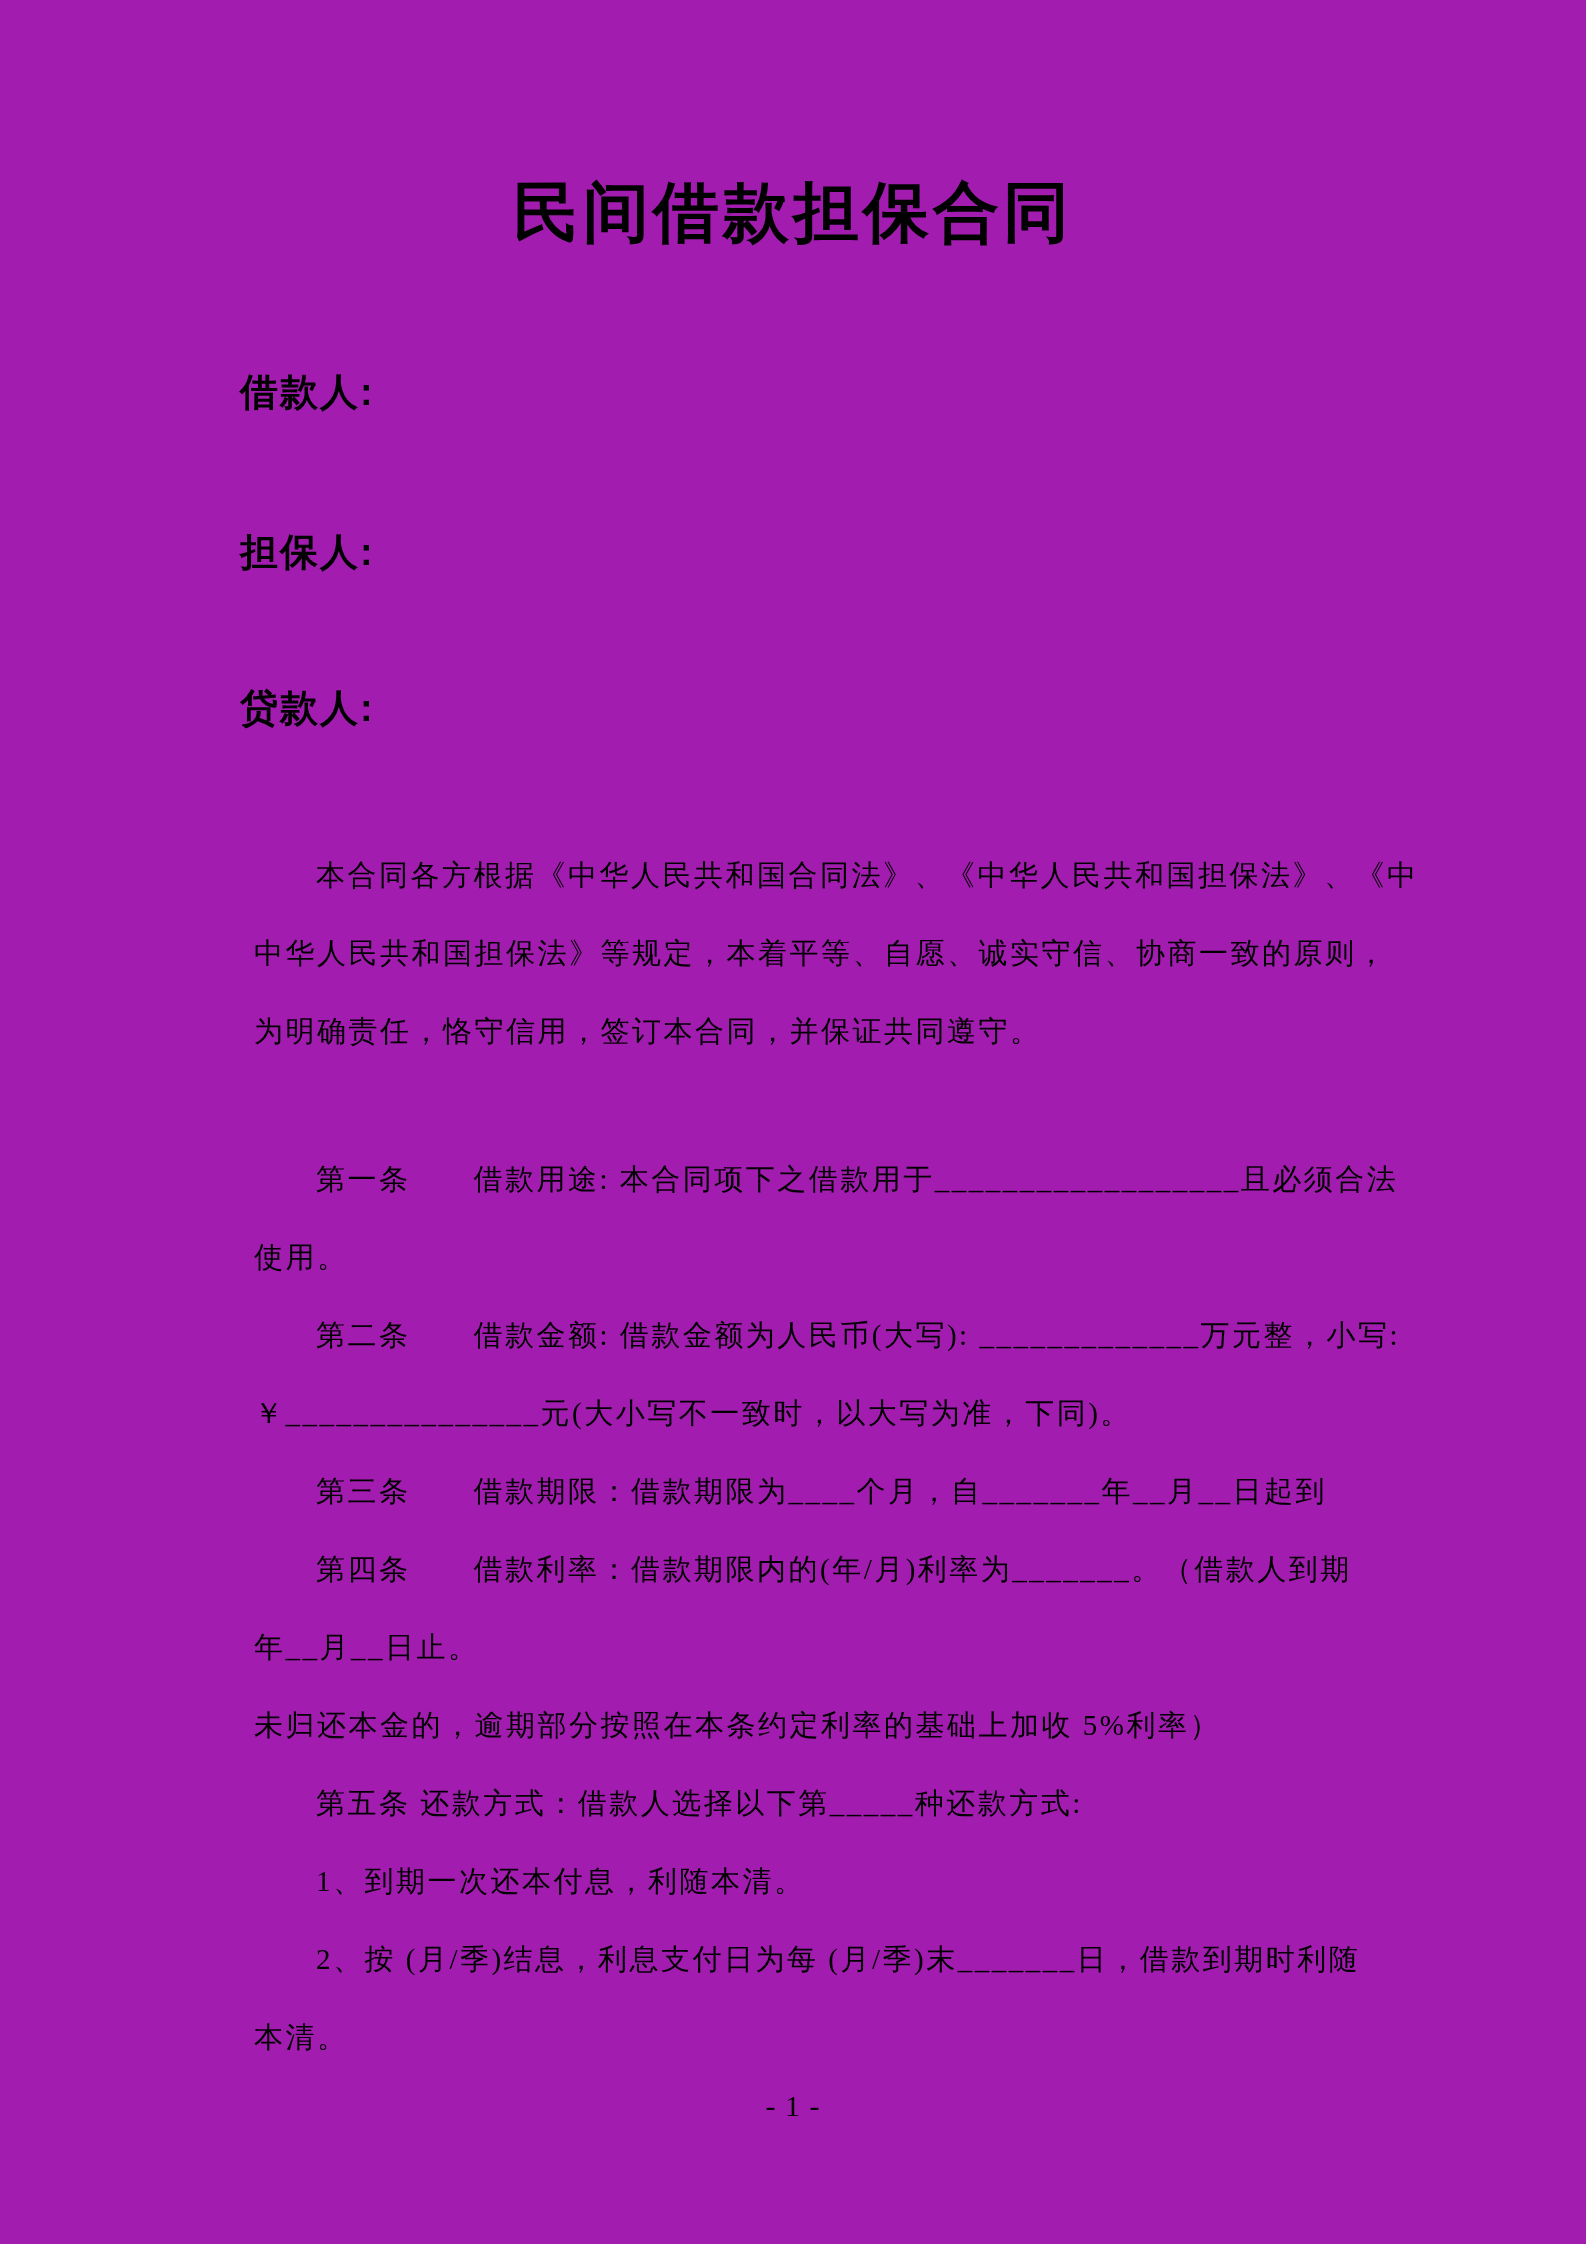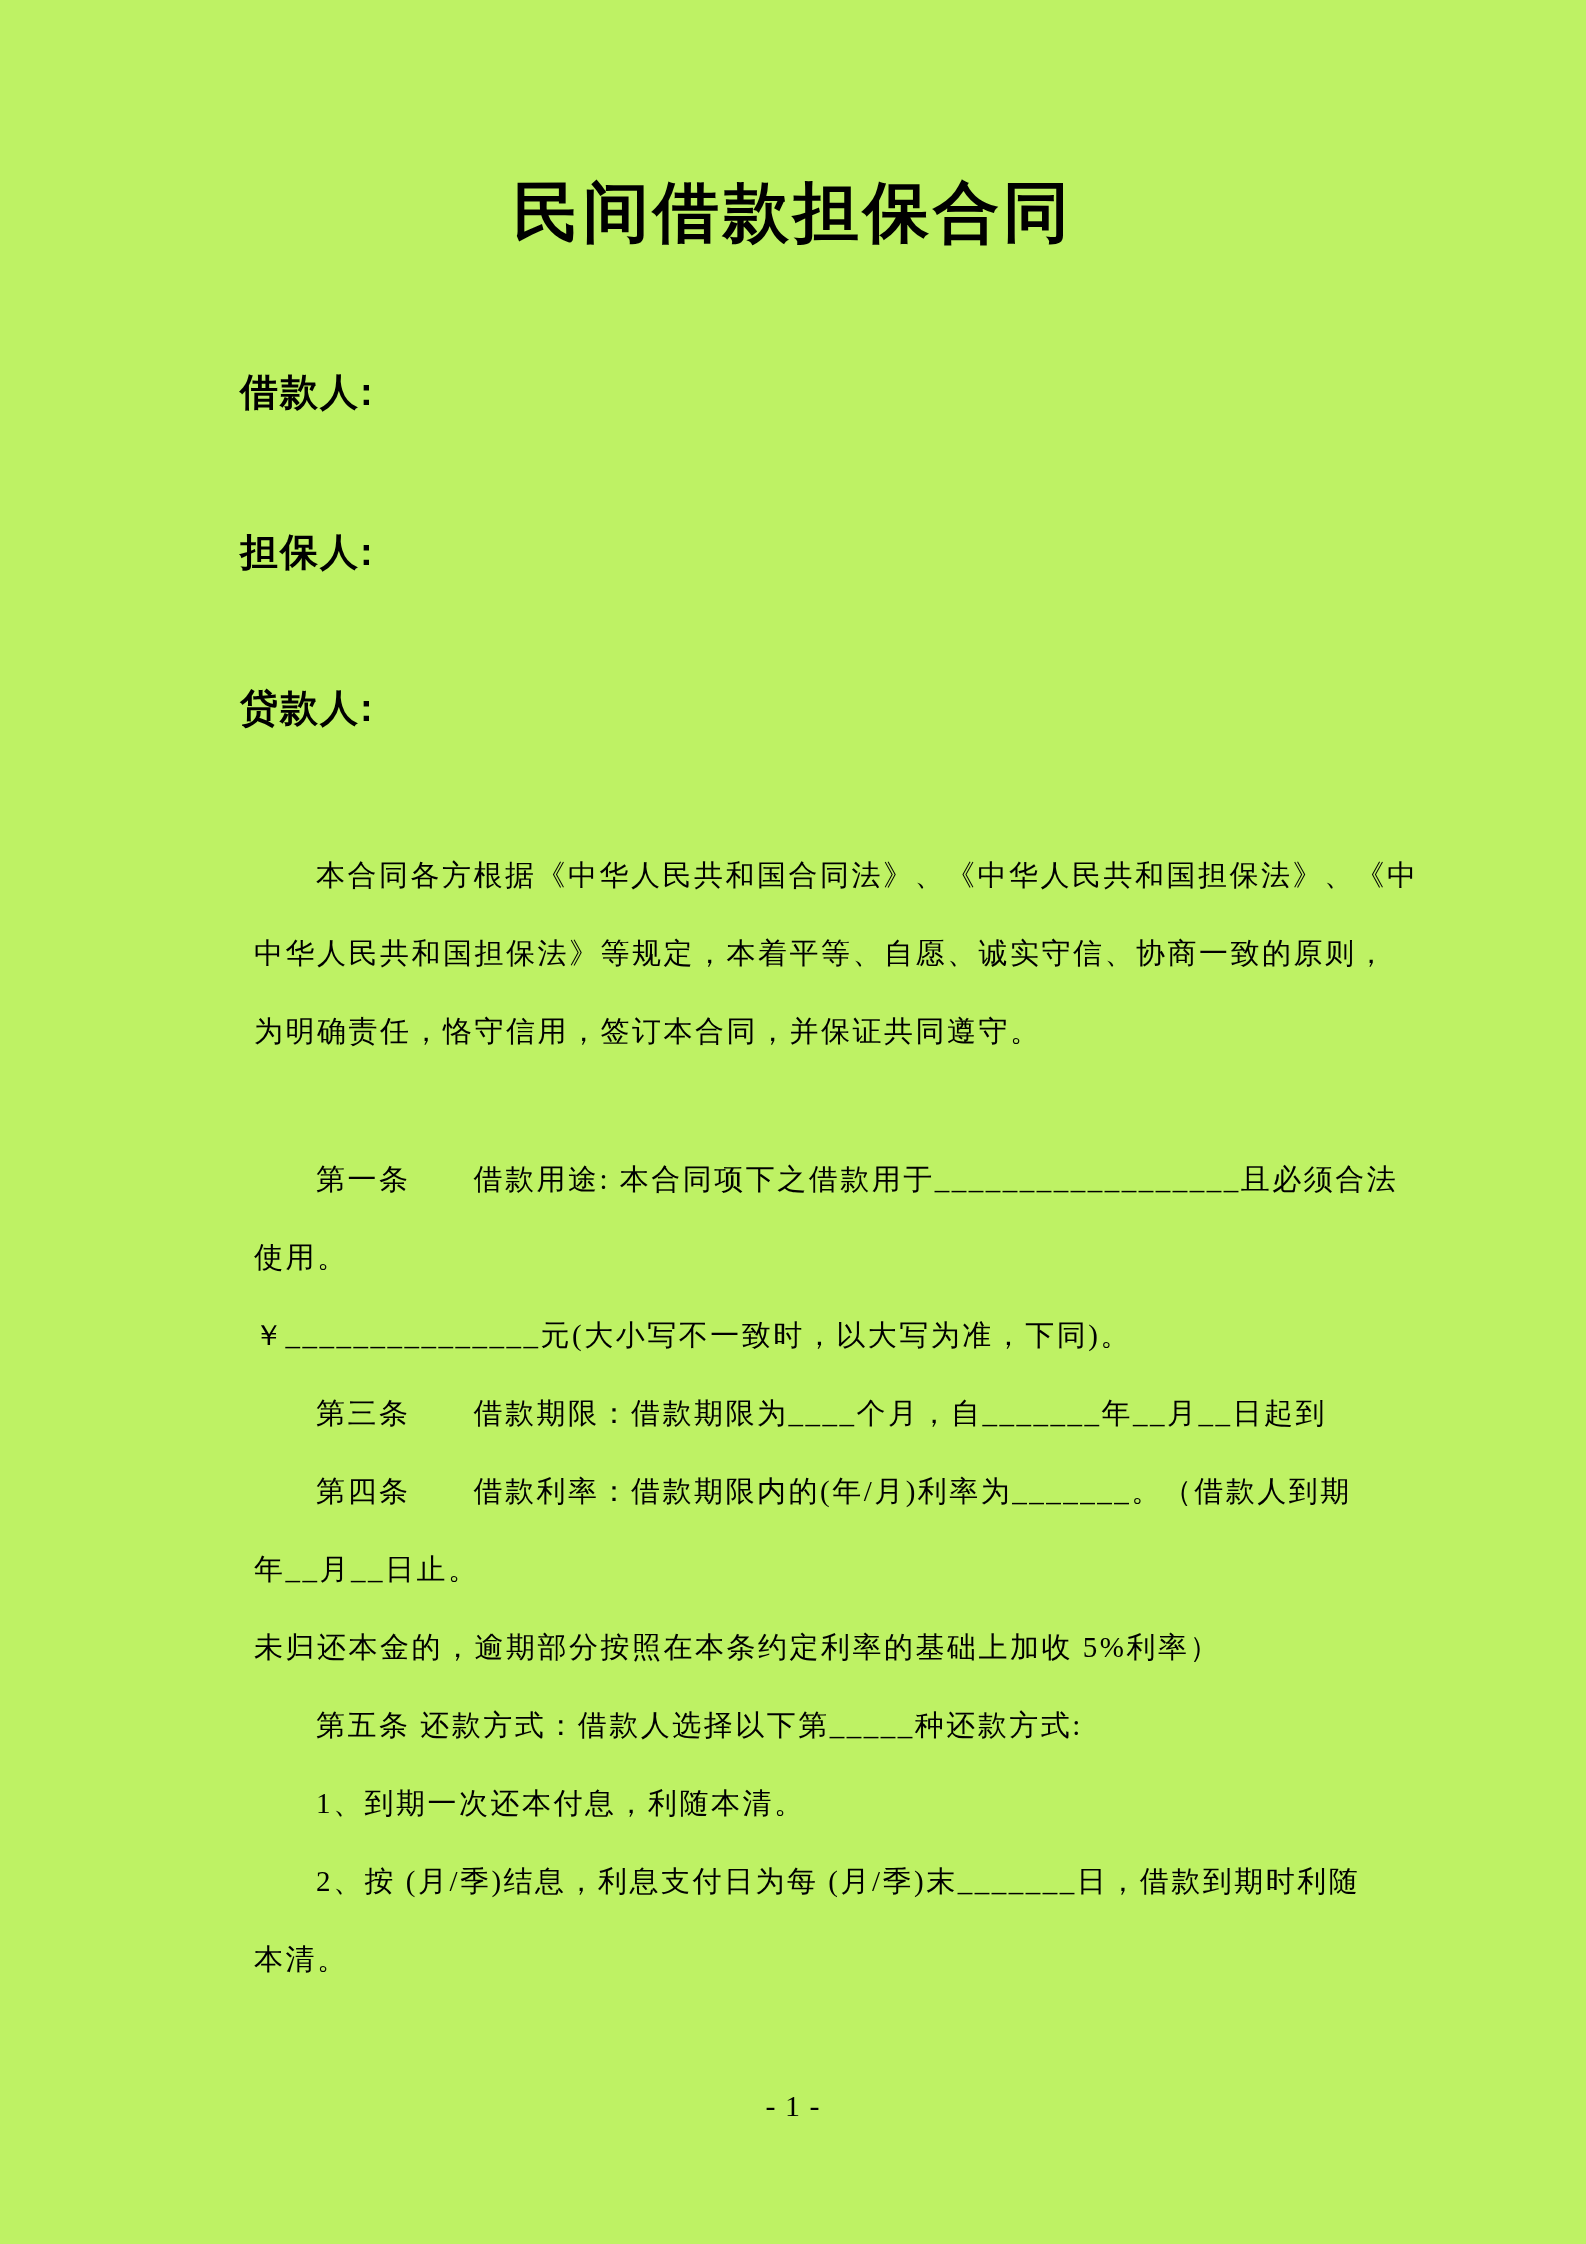--- a/index.html
+++ b/index.html
@@ -1,20 +1,20 @@
 <!DOCTYPE html>
 <html><head>
 <meta charset="utf-8">
 <style>
   html, body { margin: 0; padding: 0; background: #ffffff; }
   .page {
     position: relative;
     width: 1586px;
     height: 2244px;
-    background: #bef264;
+    background: #a21caf;
     color: #000000;
     font-family: "Liberation Serif", "DejaVu Serif", serif;
     overflow: hidden;
   }
   .title {
     position: absolute;
     top: 172px;
     left: 0;
     width: 100%;
     margin: 0;
@@ -87,20 +87,21 @@
   <div class="bodyblock intro">
     <div class="line ind">本合同各方根据《中华人民共和国合同法》、《中华人民共和国担保法》、《中</div>
     <div class="line">中华人民共和国担保法》等规定，本着平等、自愿、诚实守信、协商一致的原则，</div>
     <div class="line">为明确责任，恪守信用，签订本合同，并保证共同遵守。</div>
   </div>
 
 
   <div class="bodyblock clauses">
     <div class="line ind">第一条　　借款用途: 本合同项下之借款用于__________________且必须合法</div>
     <div class="line">使用。</div>
+    <div class="line ind">第二条　　借款金额: 借款金额为人民币(大写): _____________万元整，小写:</div>
     <div class="line">￥_______________元(大小写不一致时，以大写为准，下同)。</div>
     <div class="line ind">第三条　　借款期限：借款期限为____个月，自_______年__月__日起到</div>
     <div class="line ind">第四条　　借款利率：借款期限内的(年/月)利率为_______。（借款人到期</div>
     <div class="line">年__月__日止。</div>
     <div class="line">未归还本金的，逾期部分按照在本条约定利率的基础上加收 5%利率）</div>
     <div class="line ind">第五条 还款方式：借款人选择以下第_____种还款方式:</div>
     <div class="line ind">1、到期一次还本付息，利随本清。</div>
     <div class="line ind">2、按 (月/季)结息，利息支付日为每 (月/季)末_______日，借款到期时利随</div>
     <div class="line">本清。</div>
   </div>

